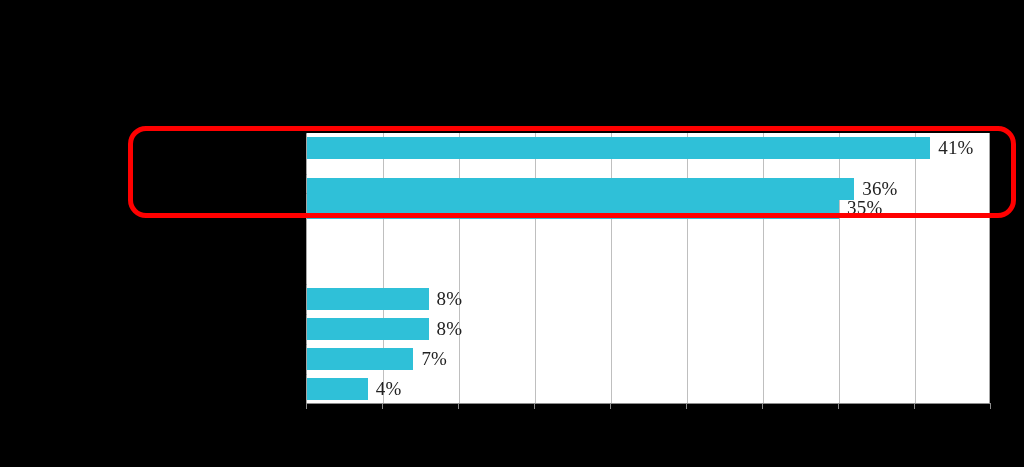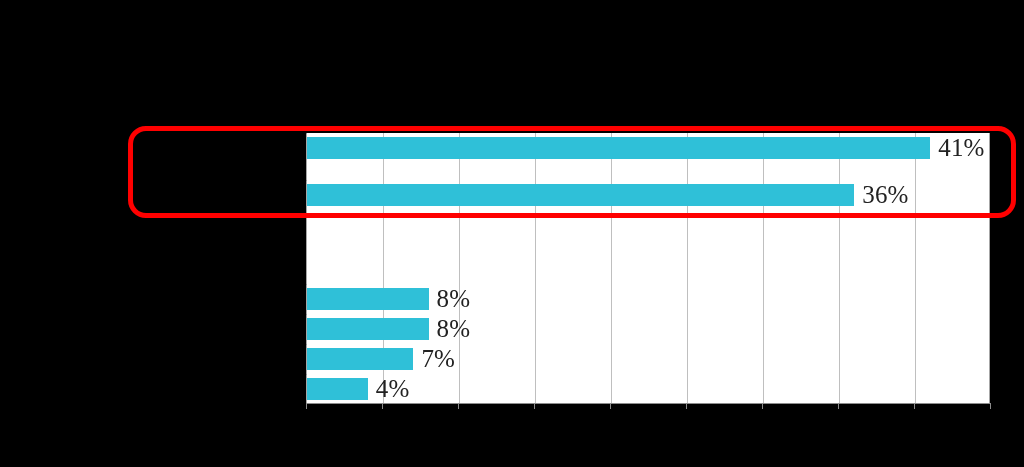--- a/index.html
+++ b/index.html
@@ -73,21 +73,21 @@
     width: 4px;
     height: 1px;
     background: #8c8c8c;
     top: 0;
   }
   .bar-label {
     position: absolute;
     top: 50%;
     transform: translateY(-50%);
     font-family: "Liberation Serif", serif;
-    font-size: 25px;
+    font-size: 19px;
     color: #222222;
     white-space: nowrap;
     padding-left: 8px;
     letter-spacing: 0.2px;
   }
 
   
   #highlight-box {
     position: absolute;
     left: 128px;
@@ -120,26 +120,31 @@
     <div class="gridline" style="left:456px"></div>
     <div class="gridline" style="left:532px"></div>
     <div class="gridline" style="left:608px"></div>
 
     <div class="bar-row" style="top:0px">
       <div class="cat-tick"></div>
       <div class="bar" style="width:623.2px"></div>
       <div class="bar-label" style="left:623.2px">41%</div>
     </div>
 
-    <div class="bar-row" style="top:47px">
+    <div class="bar-row" style="top:41px">
       <div class="cat-tick"></div>
       <div class="bar" style="width:547.2px"></div>
       <div class="bar-label" style="left:547.2px">36%</div>
     </div>
 
+    <div class="bar-row" style="top:60.2px">
+      <div class="cat-tick"></div>
+      <div class="bar" style="width:532.0px"></div>
+      <div class="bar-label" style="left:532.0px">35%</div>
+    </div>
 
 
 
     <div class="bar-row" style="top:150.5px">
       <div class="cat-tick"></div>
       <div class="bar" style="width:121.6px"></div>
       <div class="bar-label" style="left:121.6px">8%</div>
     </div>
 
     <div class="bar-row" style="top:180.6px">

